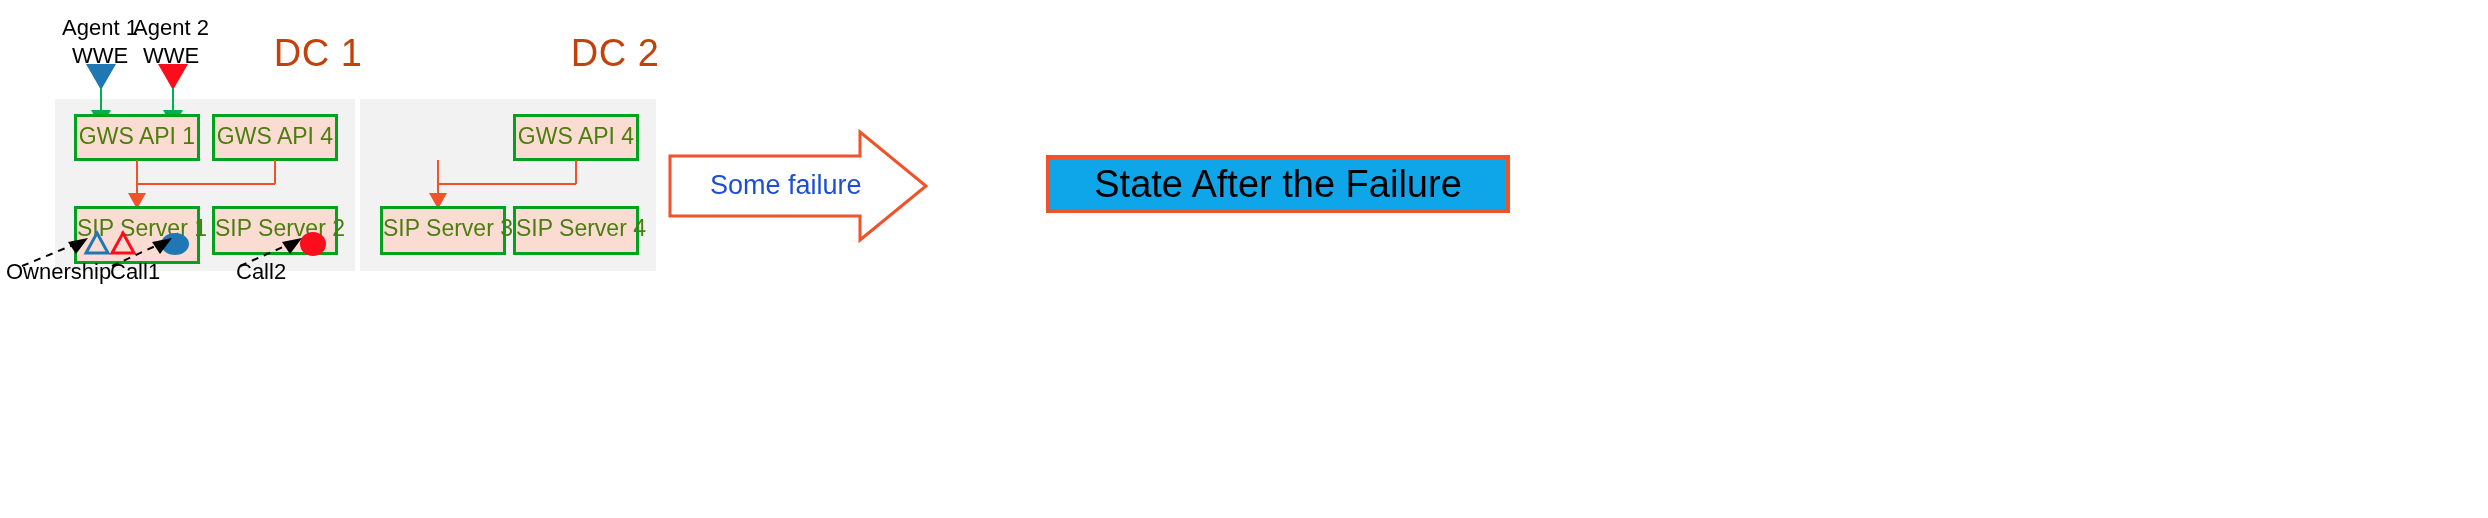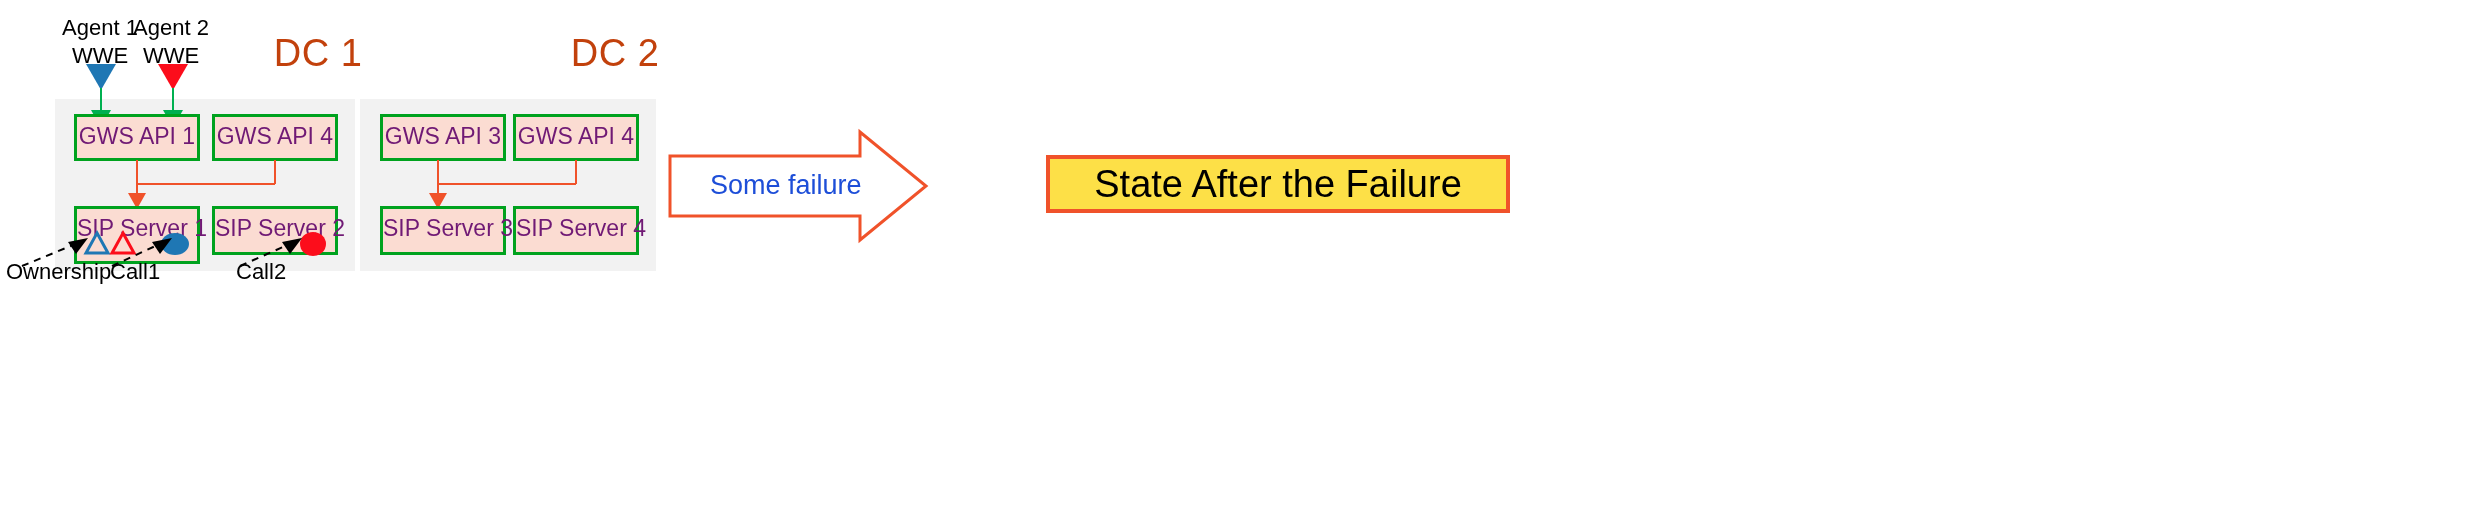--- a/index.html
+++ b/index.html
@@ -39,21 +39,21 @@
     background: #fbdcd2;
     box-sizing: border-box;
   }
   .node-label {
     position: absolute;
     left: 0;
     right: 0;
     top: 6px;
     text-align: center;
     font-size: 23px;
-    color: #701a75;
+    color: #4d7c0f;
     white-space: nowrap;
   }
 
   
   .agent-label {
     font-size: 22px;
     text-align: center;
     line-height: 1.28;
     white-space: nowrap;
     color: #000000;
@@ -65,21 +65,21 @@
     white-space: nowrap;
     color: #000000;
   }
   .failure-text {
     font-size: 27px;
     white-space: nowrap;
     color: #1d4ed8;
   }
   .state-box {
     border: 4px solid #f0522a;
-    background: #fde047;
+    background: #0ea5e9;
     box-sizing: border-box;
     display: flex;
     align-items: center;
     justify-content: center;
   }
   .state-text {
     font-size: 38px;
     white-space: nowrap;
     color: #000000;
   }
@@ -157,23 +157,20 @@
 
   <div class="abs node-box" style="left:212px; top:206px; width:126px; height:49px;">
     <span class="node-label">SIP Server 2</span>
     <div class="abs" style="left:8px; top:22px; width:112px; height:26px;">
       <svg width="112" height="26" viewBox="0 0 112 26">
         <ellipse cx="90" cy="13" rx="13" ry="12" fill="#fc0d1b"></ellipse>
       </svg>
     </div>
   </div>
 
-  <div class="abs node-box" style="left:380px; top:114px; width:126px; height:47px;">
-    <span class="node-label">GWS API 3</span>
-  </div>
   <div class="abs node-box" style="left:513px; top:114px; width:126px; height:47px;">
     <span class="node-label">GWS API 4</span>
   </div>
 
   <div class="abs" style="left:380px; top:160px; width:270px; height:50px;">
     <svg width="270" height="50" viewBox="0 0 270 50">
       <line x1="58" y1="0" x2="58" y2="24" stroke="#f0522a" stroke-width="2"></line>
       <line x1="196" y1="0" x2="196" y2="24" stroke="#f0522a" stroke-width="2"></line>
       <line x1="58" y1="24" x2="196" y2="24" stroke="#f0522a" stroke-width="2"></line>
       <line x1="58" y1="24" x2="58" y2="36" stroke="#f0522a" stroke-width="2"></line>

